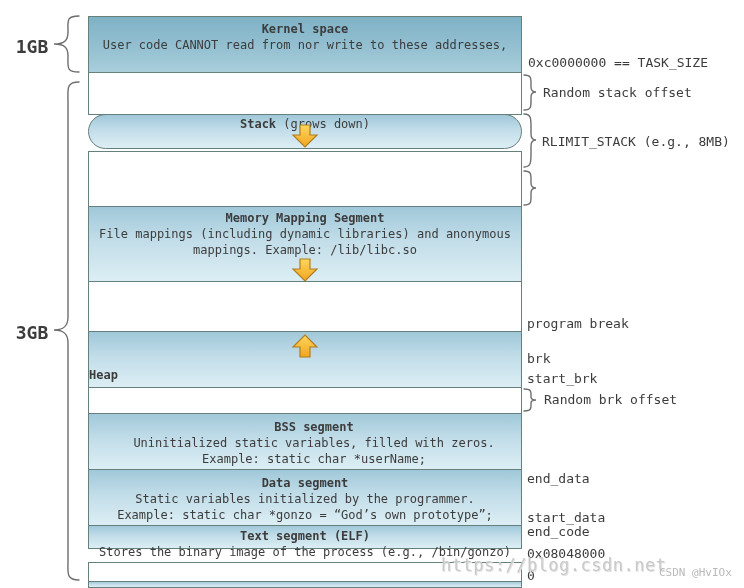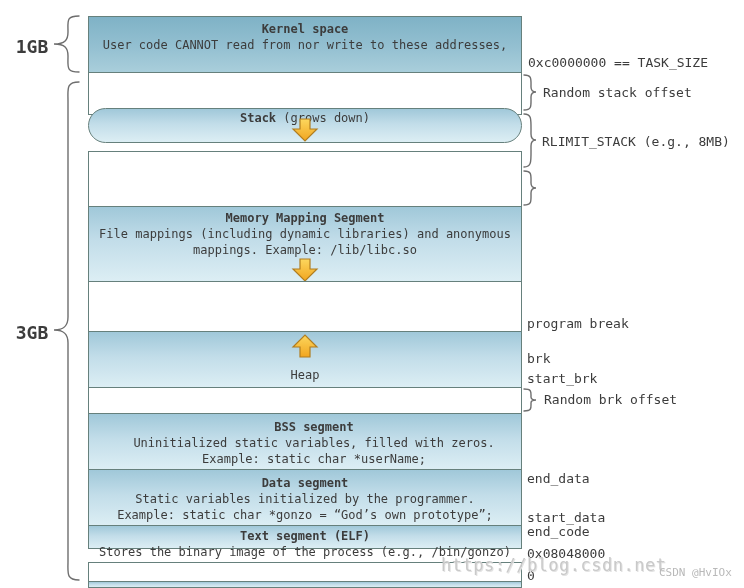--- a/index.html
+++ b/index.html
@@ -9,22 +9,22 @@
     color:#3c3c3c;
   }
   
   .box{position:absolute;left:88px;width:434px;box-sizing:border-box;
        border:1px solid #66807c;}
   .seg{background:linear-gradient(180deg,#a0c8d9 0%,#c2dde9 45%,#dceef4 100%);}
   .kernel{background:linear-gradient(180deg,#7fb2c6 0%,#94c0d1 55%,#a9cedb 100%);}
   .gap{background:#ffffff;}
   .content{text-align:center;font-size:12px;line-height:16px;}
   .bt{font-weight:bold;}
-  .heap-title{position:absolute;bottom:5px;left:0;width:100%;text-align:center;
-              font-size:12px;font-weight:normal;}
+  .heap-title{position:absolute;bottom:5px;left:0;width:100%;
+              font-size:12px;font-weight:bold;}
   .arrow{position:absolute;left:50%;margin-left:-15px;}
   
   .brace{position:absolute;}
   .brace path{fill:none;stroke:#6e6e6e;stroke-width:1.4;stroke-linecap:round;}
   
   .scale-label{position:absolute;left:14px;width:36px;text-align:center;
                font-size:18px;font-weight:bold;}
   
   .rlabel{position:absolute;font-size:13px;line-height:15px;white-space:nowrap;}
   
@@ -51,21 +51,21 @@
 
   <div class="box kernel" style="top:16px;height:57px;">
     <div class="content" style="padding-top:4px;">
       <div class="bt">Kernel space</div>
       <div>User code CANNOT read from nor write to these addresses,</div>
     </div>
   </div>
 
   <div class="box gap" style="top:72px;height:43px;"></div>
 
-  <div class="box seg" style="top:108px;height:35px;border-radius:19px;">
+  <div class="box seg" style="top:114px;height:35px;border-radius:19px;">
     <div class="content" style="padding-top:1px;">
       <span class="bt">Stack</span><span> (grows down)</span>
     </div>
     <svg class="arrow" style="bottom:0px;" width="30" height="24" viewBox="0 0 30 24">
       <defs>
           <linearGradient id="g1" x1="0" y1="0" x2="0" y2="1">
         <stop offset="0" stop-color="#fcd75e"></stop>
             <stop offset="1" stop-color="#f1a51f"></stop>
       </linearGradient>
         </defs>

